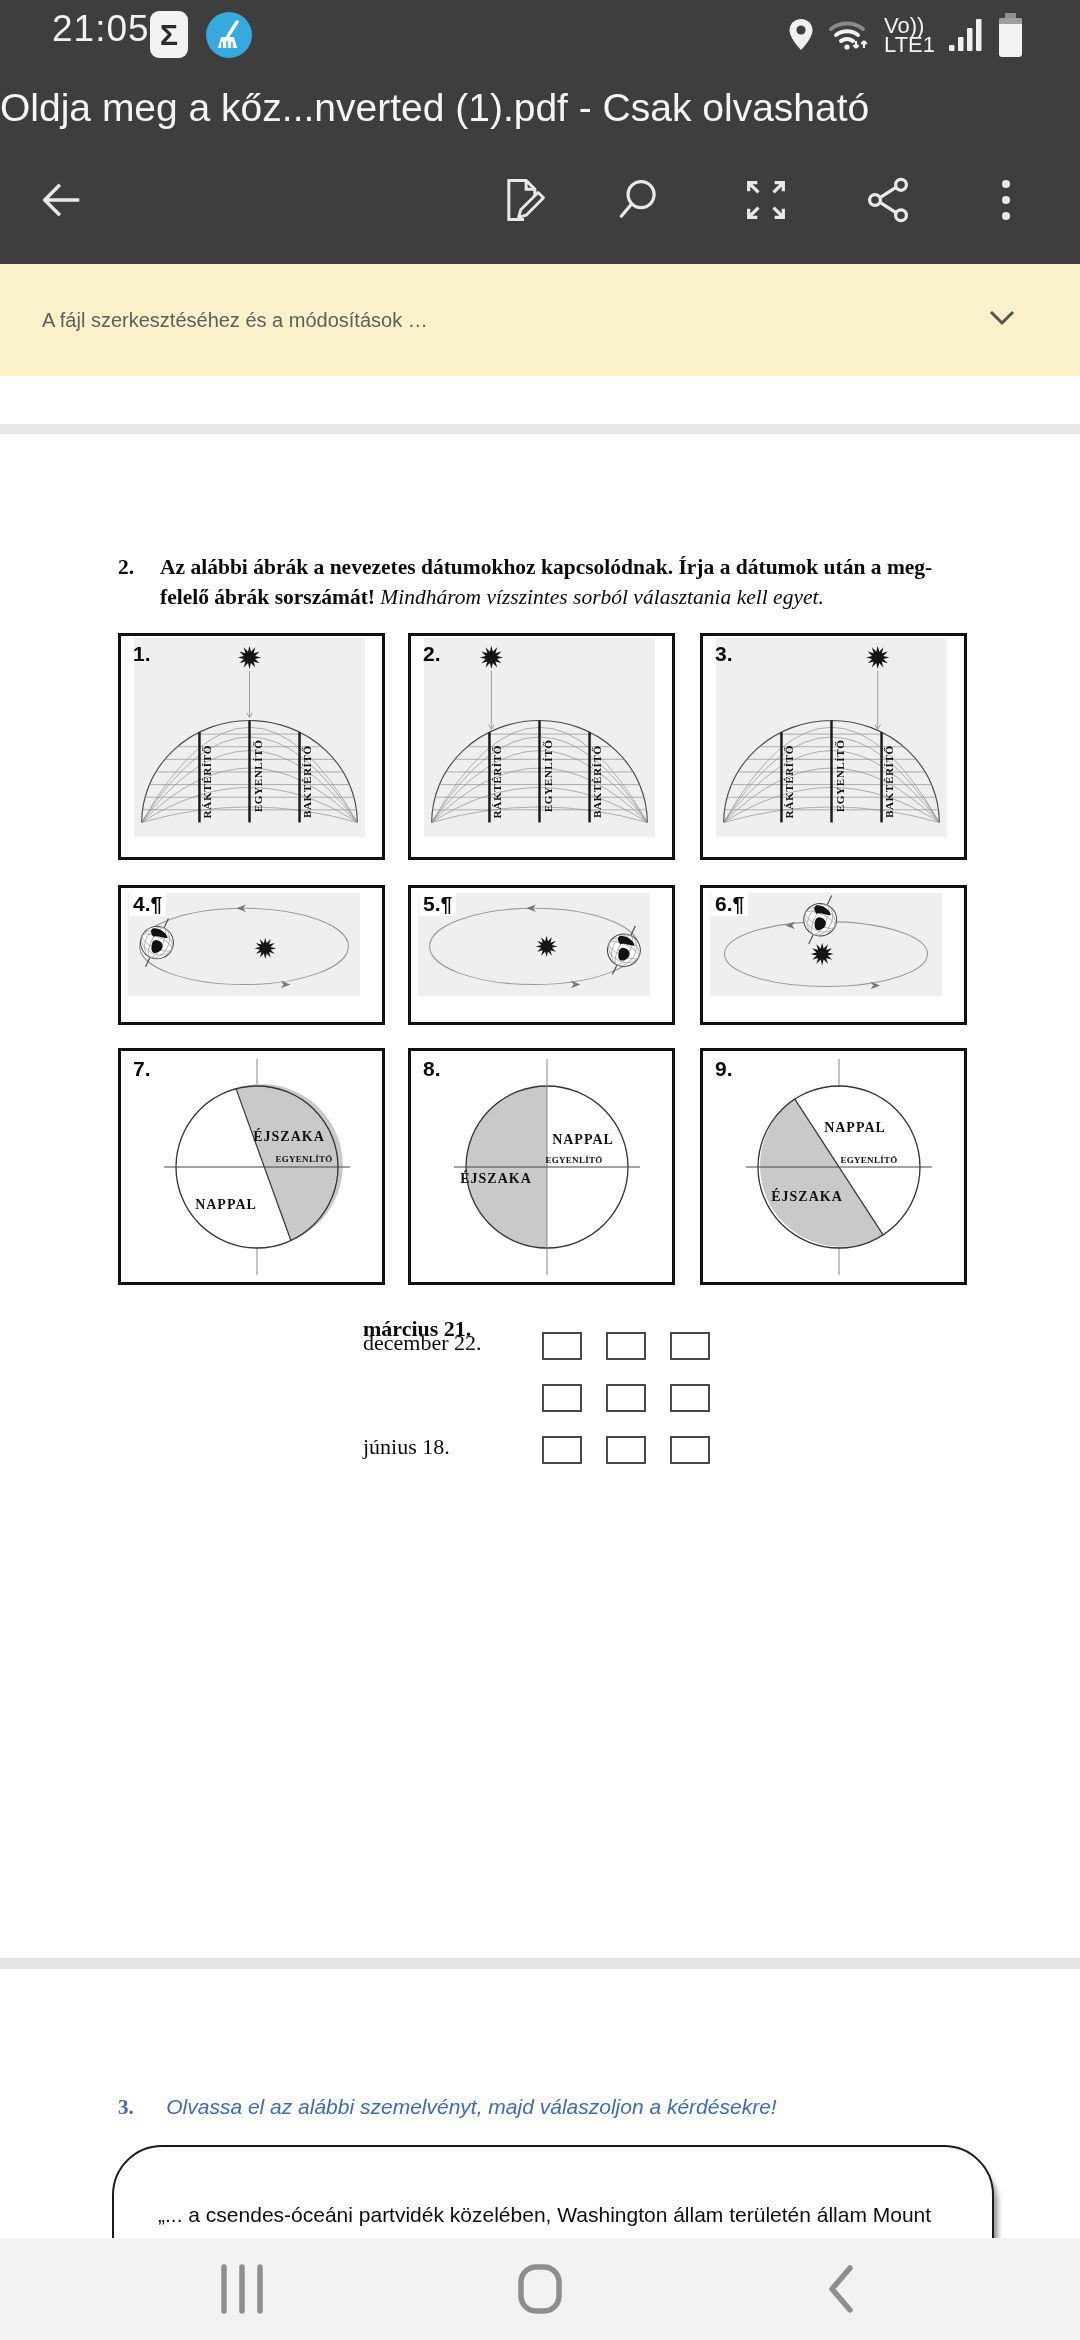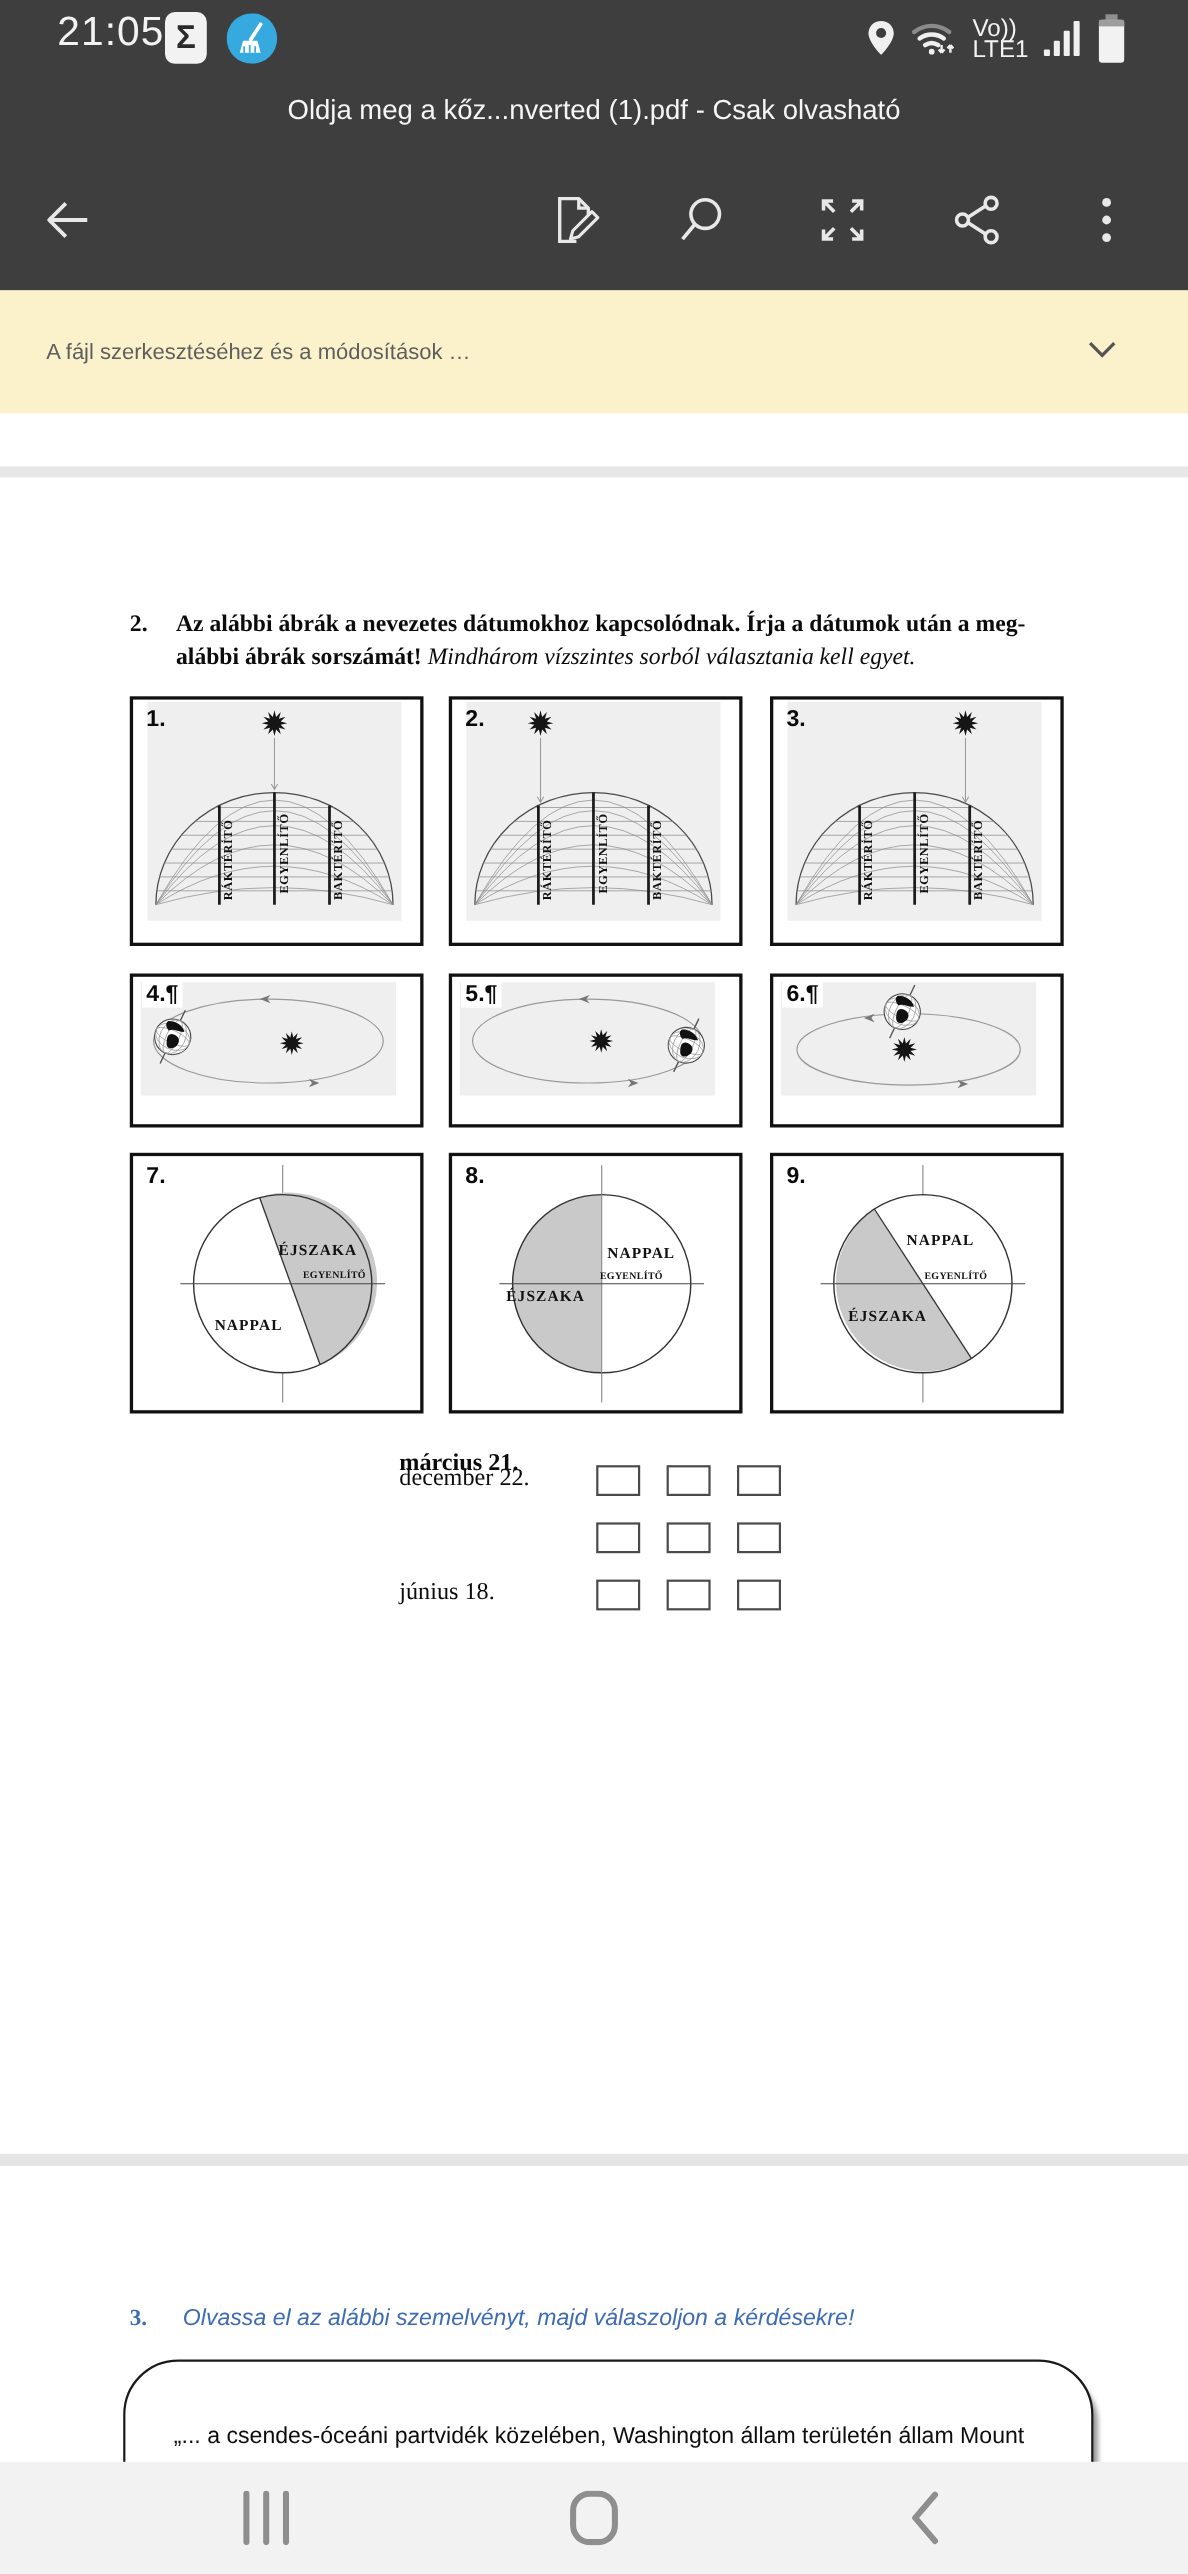--- a/index.html
+++ b/index.html
@@ -7,21 +7,21 @@
           font-family:"Liberation Sans",sans-serif;}
   
   .header{position:absolute;top:0;left:0;width:1080px;height:264px;background:#3E3E3E;}
   .time{position:absolute;left:52px;top:8px;font-size:37px;color:#F2F2F2;letter-spacing:1px;}
   .badge-sigma{position:absolute;left:150px;top:11px;width:38px;height:47px;background:#F2F2F2;
                border-radius:9px;display:flex;align-items:center;justify-content:center;
                font-size:30px;font-weight:bold;color:#2b2b2b;}
   .badge-clean{position:absolute;left:206px;top:12px;width:46px;height:46px;}
   .status-right{position:absolute;right:56px;top:12px;height:46px;display:flex;align-items:center;gap:13px;}
   .volte{color:#F2F2F2;font-size:22px;line-height:19px;text-align:left;}
-  .app-title{position:absolute;left:0;top:86px;width:1080px;text-align:center;font-size:25px;color:#F5F5F5;}
+  .app-title{position:absolute;left:0;top:86px;width:1080px;font-size:39px;color:#F5F5F5;}
   .tb-icon{position:absolute;top:174px;width:52px;height:52px;cursor:pointer;}
   
   .banner{position:absolute;top:264px;left:0;width:1080px;height:112px;background:#FBF1CB;
           display:flex;align-items:center;}
   .banner-text{margin-left:42px;font-size:20px;color:#5E5E5E;}
   .banner-chevron{position:absolute;right:64px;top:44px;}
   
   .pagebg{position:absolute;top:376px;left:0;width:1080px;height:1862px;background:#fff;}
   .strip1{position:absolute;top:424px;left:0;width:1080px;height:10px;background:#E7E7E7;}
   .strip2{position:absolute;top:1958px;left:0;width:1080px;height:11px;background:#E4E4E4;}
@@ -214,21 +214,21 @@
 
   <div class="pagebg"></div>
   <div class="strip1"></div>
   <div class="strip2"></div>
 
   <div class="q2">
     <span class="qnum">2.</span>
     <div class="qtext">
       <div><b>Az alábbi ábrák a nevezetes dátumokhoz kapcsolódnak. Írja a dátumok után a meg-</b></div>
       <div>
-        <b>alábbi ábrák sorszámát!</b>
+        <b>felelő ábrák sorszámát!</b>
         <i>Mindhárom vízszintes sorból választania kell egyet.</i>
       </div>
     </div>
   </div>
 
   <div class="panel r1 c1">
     <div class="fig-num">1.</div>
     <div class="scan">
         <svg viewBox="0 0 240 205" preserveAspectRatio="none">
       <use href="#sunstar" transform="translate(120 20) scale(0.86)"></use>

